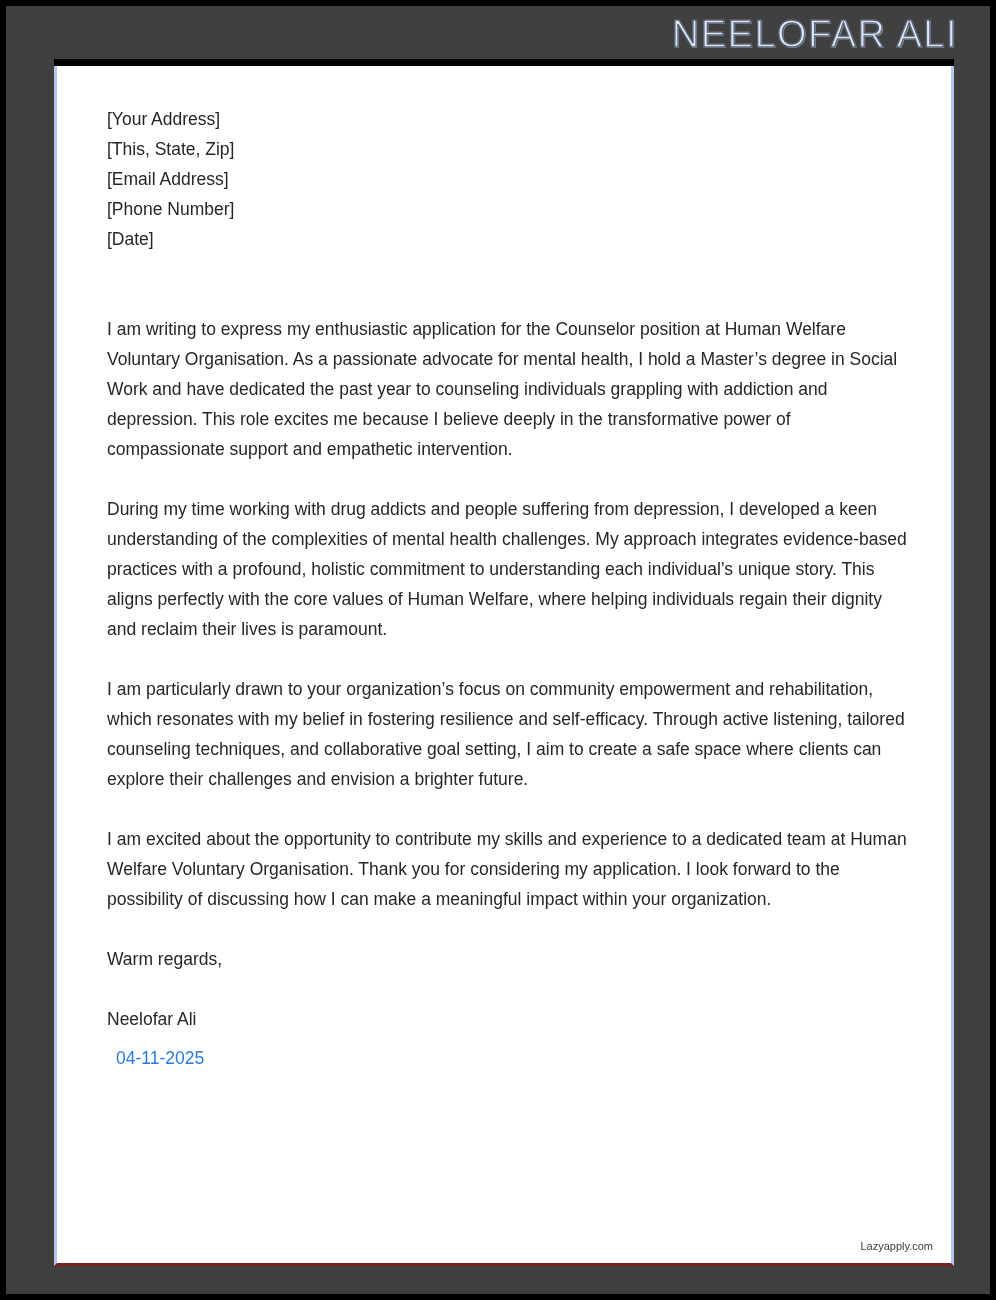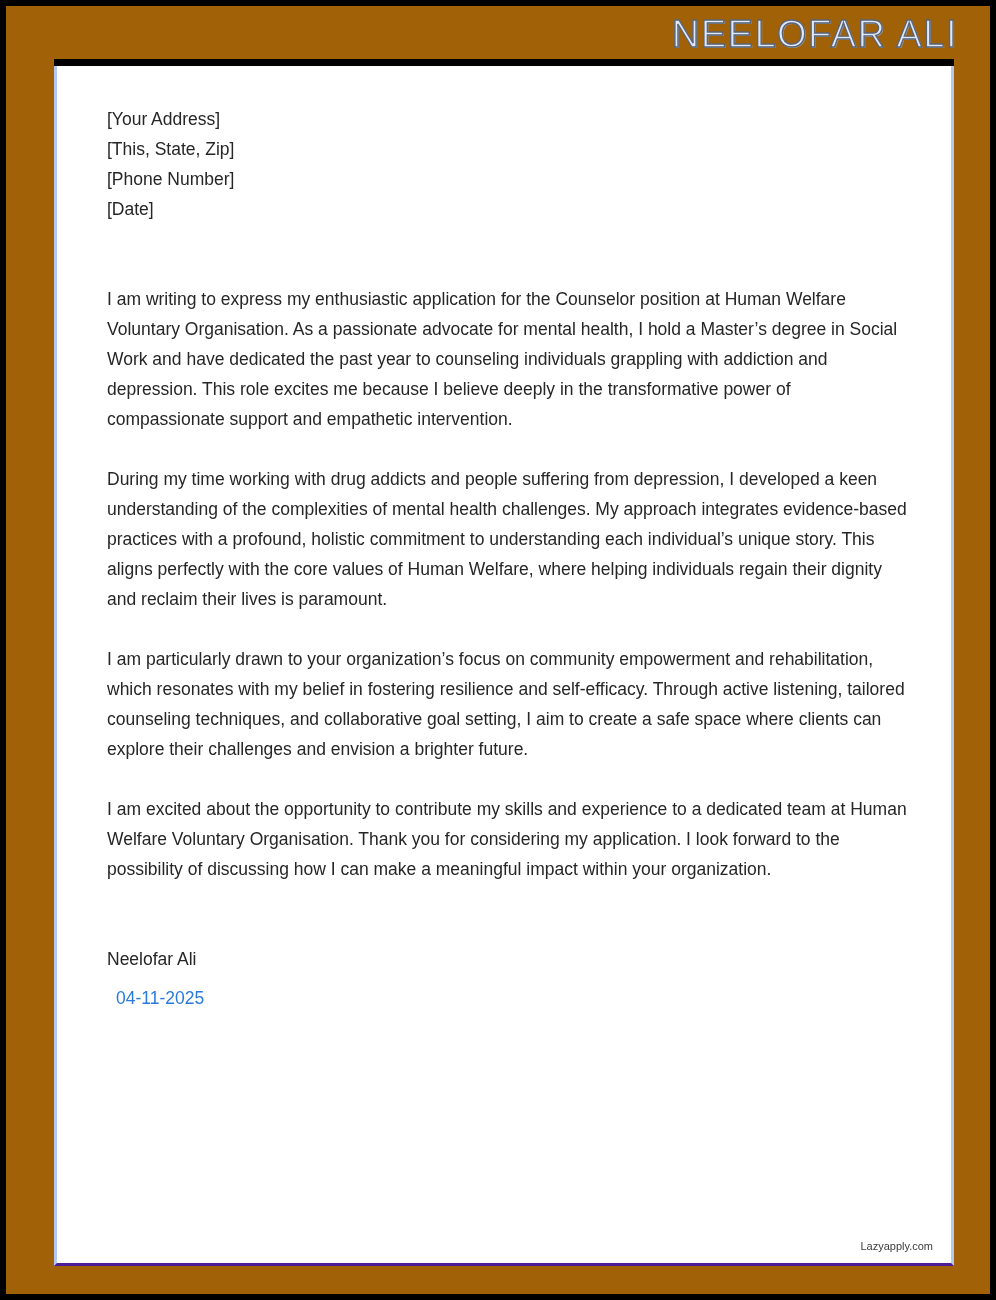--- a/index.html
+++ b/index.html
@@ -16,21 +16,21 @@
 
   
   #page {
     position: absolute;
     left: 0;
     top: 0;
     width: 996px;
     height: 1300px;
     box-sizing: border-box;
     border: 6px solid #000000;
-    background: #a16207;          
+    background: #404040;          
     overflow: hidden;
   }
 
   
   #name-band {
     position: absolute;
     left: 0;
     top: 0;
     width: 996px;
     height: 56px;
@@ -66,21 +66,21 @@
   #sheet {
     position: absolute;
     left: 48px;
     top: 60px;
     width: 900px;
     height: 1200px;
     box-sizing: border-box;
     background: #ffffff;
     border-left: 3px solid #b3c8ef;
     border-right: 3px solid #b3c8ef;
-    border-bottom: 3px solid #4c1d95;
+    border-bottom: 3px solid #7f1d1d;
     overflow: hidden;
   }
 
   #letter-body {
     position: absolute;
     left: 50px;
     top: 38px;
     width: 800px;
   }
 
@@ -125,20 +125,21 @@
 
   <div id="top-rule"></div>
 
   <div id="sheet">
 
     <div id="letter-body">
 
       <div class="block">
         <span class="addr-line">[Your Address]</span>
         <span class="addr-line">[This, State, Zip]</span>
+        <span class="addr-line">[Email Address]</span>
         <span class="addr-line">[Phone Number]</span>
         <span class="addr-line">[Date]</span>
       </div>
 
       <div class="gap"></div>
 
 
       <div class="gap"></div>
 
       <p class="block">I am writing to express my enthusiastic application for the Counselor position at Human Welfare Voluntary Organisation. As a passionate advocate for mental health, I hold a Master’s degree in Social Work and have dedicated the past year to counseling individuals grappling with addiction and depression. This role excites me because I believe deeply in the transformative power of compassionate support and empathetic intervention.</p>
@@ -150,20 +151,21 @@
       <div class="gap"></div>
 
       <p class="block">I am particularly drawn to your organization’s focus on community empowerment and rehabilitation, which resonates with my belief in fostering resilience and self-efficacy. Through active listening, tailored counseling techniques, and collaborative goal setting, I aim to create a safe space where clients can explore their challenges and envision a brighter future.</p>
 
       <div class="gap"></div>
 
       <p class="block">I am excited about the opportunity to contribute my skills and experience to a dedicated team at Human Welfare Voluntary Organisation. Thank you for considering my application. I look forward to the possibility of discussing how I can make a meaningful impact within your organization.</p>
 
       <div class="gap"></div>
 
+      <p class="block">Warm regards,</p>
 
       <div class="gap"></div>
 
       <p class="block signoff-name">Neelofar Ali</p>
 
       <p class="block date-line">04-11-2025</p>
 
     </div>
 
     <div id="footer-brand">Lazyapply.com</div>

